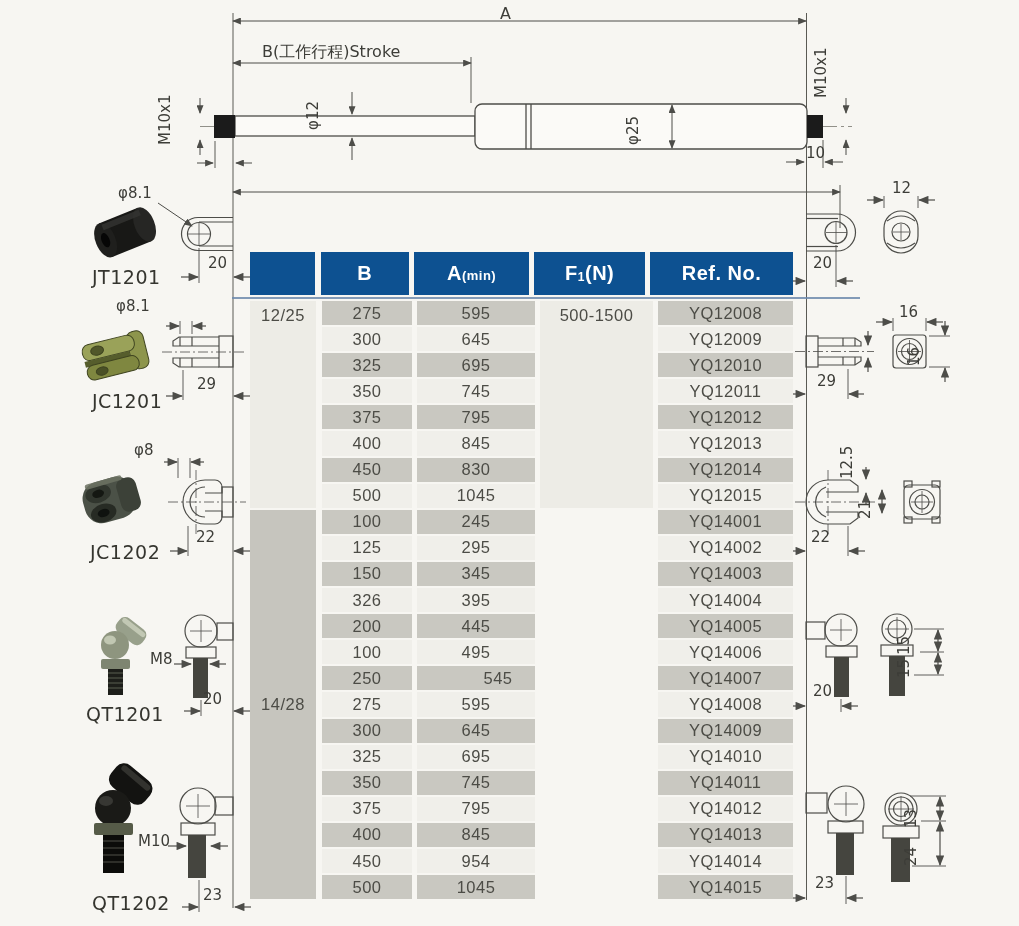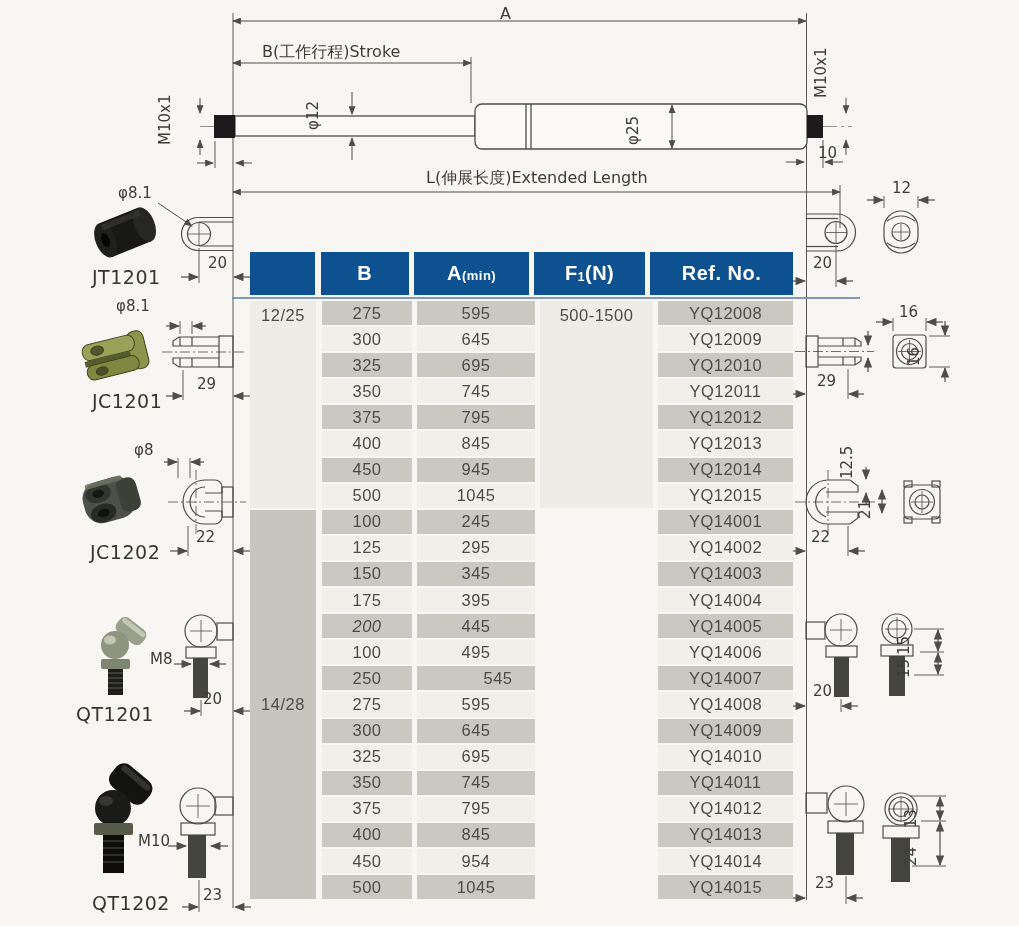--- a/index.html
+++ b/index.html
@@ -273,42 +273,41 @@
     <line x1="910" y1="796" x2="946" y2="796" stroke-width="0.9"></line>
     <line x1="921" y1="821" x2="946" y2="821" stroke-width="0.9"></line>
     <line x1="912" y1="866" x2="946" y2="866" stroke-width="0.9"></line>
     <line x1="940" y1="797" x2="940" y2="820" marker-start="url(#arw)" marker-end="url(#arw)"></line>
     <line x1="940" y1="822" x2="940" y2="865" marker-start="url(#arw)" marker-end="url(#arw)"></line>
   </g>
 </svg>
 
 <span class="lbl big" style="left:500px;top:4px;">A</span>
 <span class="lbl big" style="left:262px;top:42px;">B(工作行程)Stroke</span>
-<span class="lbl big" style="left:426px;top:168px;">L(伸展长度)Extended Length</span>
 <span class="lbl rot" style="left:322px;top:112px;">φ12</span>
 <span class="lbl rot" style="left:642px;top:127px;">φ25</span>
 <span class="lbl rot" style="left:174px;top:127px;">M10x1</span>
 <span class="lbl rot" style="left:830px;top:80px;">M10x1</span>
-<span class="lbl" style="left:806px;top:144px;padding-left:12px;">10</span>
+<span class="lbl" style="left:806px;top:144px;">10</span>
 
 <span class="lbl" style="left:118px;top:184px;">φ8.1</span>
 <span class="lbl" style="left:208px;top:254px;">20</span>
 <span class="part-label" style="left:92px;top:266px;">JT1201</span>
 
 <span class="lbl" style="left:116px;top:297px;">φ8.1</span>
 <span class="lbl" style="left:197px;top:375px;">29</span>
 <span class="part-label" style="left:92px;top:390px;">JC1201</span>
 
 <span class="lbl" style="left:134px;top:441px;">φ8</span>
 <span class="lbl" style="left:196px;top:528px;">22</span>
 <span class="part-label" style="left:90px;top:541px;">JC1202</span>
 
 <span class="lbl" style="left:150px;top:650px;">M8</span>
 <span class="lbl" style="left:203px;top:690px;">20</span>
-<span class="part-label" style="left:76px;top:703px;">QT1201</span>
+<span class="part-label" style="left:86px;top:703px;">QT1201</span>
 
 <span class="lbl" style="left:138px;top:832px;">M10</span>
 <span class="lbl" style="left:203px;top:886px;">23</span>
 <span class="part-label" style="left:92px;top:892px;">QT1202</span>
 
 <span class="lbl" style="left:892px;top:179px;">12</span>
 <span class="lbl" style="left:813px;top:254px;">20</span>
 <span class="lbl" style="left:899px;top:303px;">16</span>
 <span class="lbl rot" style="left:923px;top:348px;">16</span>
 <span class="lbl" style="left:817px;top:372px;">29</span>
@@ -426,39 +425,39 @@
         <div class="cell stripe-light" style="grid-area: 4 / 3;">350</div>
         <div class="cell stripe-light" style="grid-area: 4 / 5;">745</div>
         <div class="cell stripe-light" style="grid-area: 4 / 9;">YQ12011</div>
         <div class="cell stripe-dark" style="grid-area: 5 / 3;">375</div>
         <div class="cell stripe-dark" style="grid-area: 5 / 5;">795</div>
         <div class="cell stripe-dark" style="grid-area: 5 / 9;">YQ12012</div>
         <div class="cell stripe-light" style="grid-area: 6 / 3;">400</div>
         <div class="cell stripe-light" style="grid-area: 6 / 5;">845</div>
         <div class="cell stripe-light" style="grid-area: 6 / 9;">YQ12013</div>
         <div class="cell stripe-dark" style="grid-area: 7 / 3;">450</div>
-        <div class="cell stripe-dark" style="grid-area: 7 / 5;">945</div>
+        <div class="cell stripe-dark" style="grid-area: 7 / 5;">830</div>
         <div class="cell stripe-dark" style="grid-area: 7 / 9;">YQ12014</div>
         <div class="cell stripe-light" style="grid-area: 8 / 3;">500</div>
         <div class="cell stripe-light" style="grid-area: 8 / 5;">1045</div>
         <div class="cell stripe-light" style="grid-area: 8 / 9;">YQ12015</div>
         <div class="cell span-dark" style="grid-area: 9 / 1 / span 15;">14/28</div>
         <div class="cell stripe-dark" style="grid-area: 9 / 3;">100</div>
         <div class="cell stripe-dark" style="grid-area: 9 / 5;">245</div>
         <div class="cell stripe-dark" style="grid-area: 9 / 9;">YQ14001</div>
         <div class="cell stripe-light" style="grid-area: 10 / 3;">125</div>
         <div class="cell stripe-light" style="grid-area: 10 / 5;">295</div>
         <div class="cell stripe-light" style="grid-area: 10 / 9;">YQ14002</div>
         <div class="cell stripe-dark" style="grid-area: 11 / 3;">150</div>
         <div class="cell stripe-dark" style="grid-area: 11 / 5;">345</div>
         <div class="cell stripe-dark" style="grid-area: 11 / 9;">YQ14003</div>
-        <div class="cell stripe-light" style="grid-area: 12 / 3;">175</div>
+        <div class="cell stripe-light" style="grid-area: 12 / 3;">326</div>
         <div class="cell stripe-light" style="grid-area: 12 / 5;">395</div>
         <div class="cell stripe-light" style="grid-area: 12 / 9;">YQ14004</div>
-        <div class="cell stripe-dark" style="grid-area: 13 / 3; font-style: italic;">200</div>
+        <div class="cell stripe-dark" style="grid-area: 13 / 3;">200</div>
         <div class="cell stripe-dark" style="grid-area: 13 / 5;">445</div>
         <div class="cell stripe-dark" style="grid-area: 13 / 9;">YQ14005</div>
         <div class="cell stripe-light" style="grid-area: 14 / 3;">100</div>
         <div class="cell stripe-light" style="grid-area: 14 / 5;">495</div>
         <div class="cell stripe-light" style="grid-area: 14 / 9;">YQ14006</div>
         <div class="cell stripe-dark" style="grid-area: 15 / 3;">250</div>
         <div class="cell stripe-dark" style="grid-area: 15 / 5; padding-left: 44px;">545</div>
         <div class="cell stripe-dark" style="grid-area: 15 / 9;">YQ14007</div>
         <div class="cell stripe-light" style="grid-area: 16 / 3;">275</div>
         <div class="cell stripe-light" style="grid-area: 16 / 5;">595</div>

